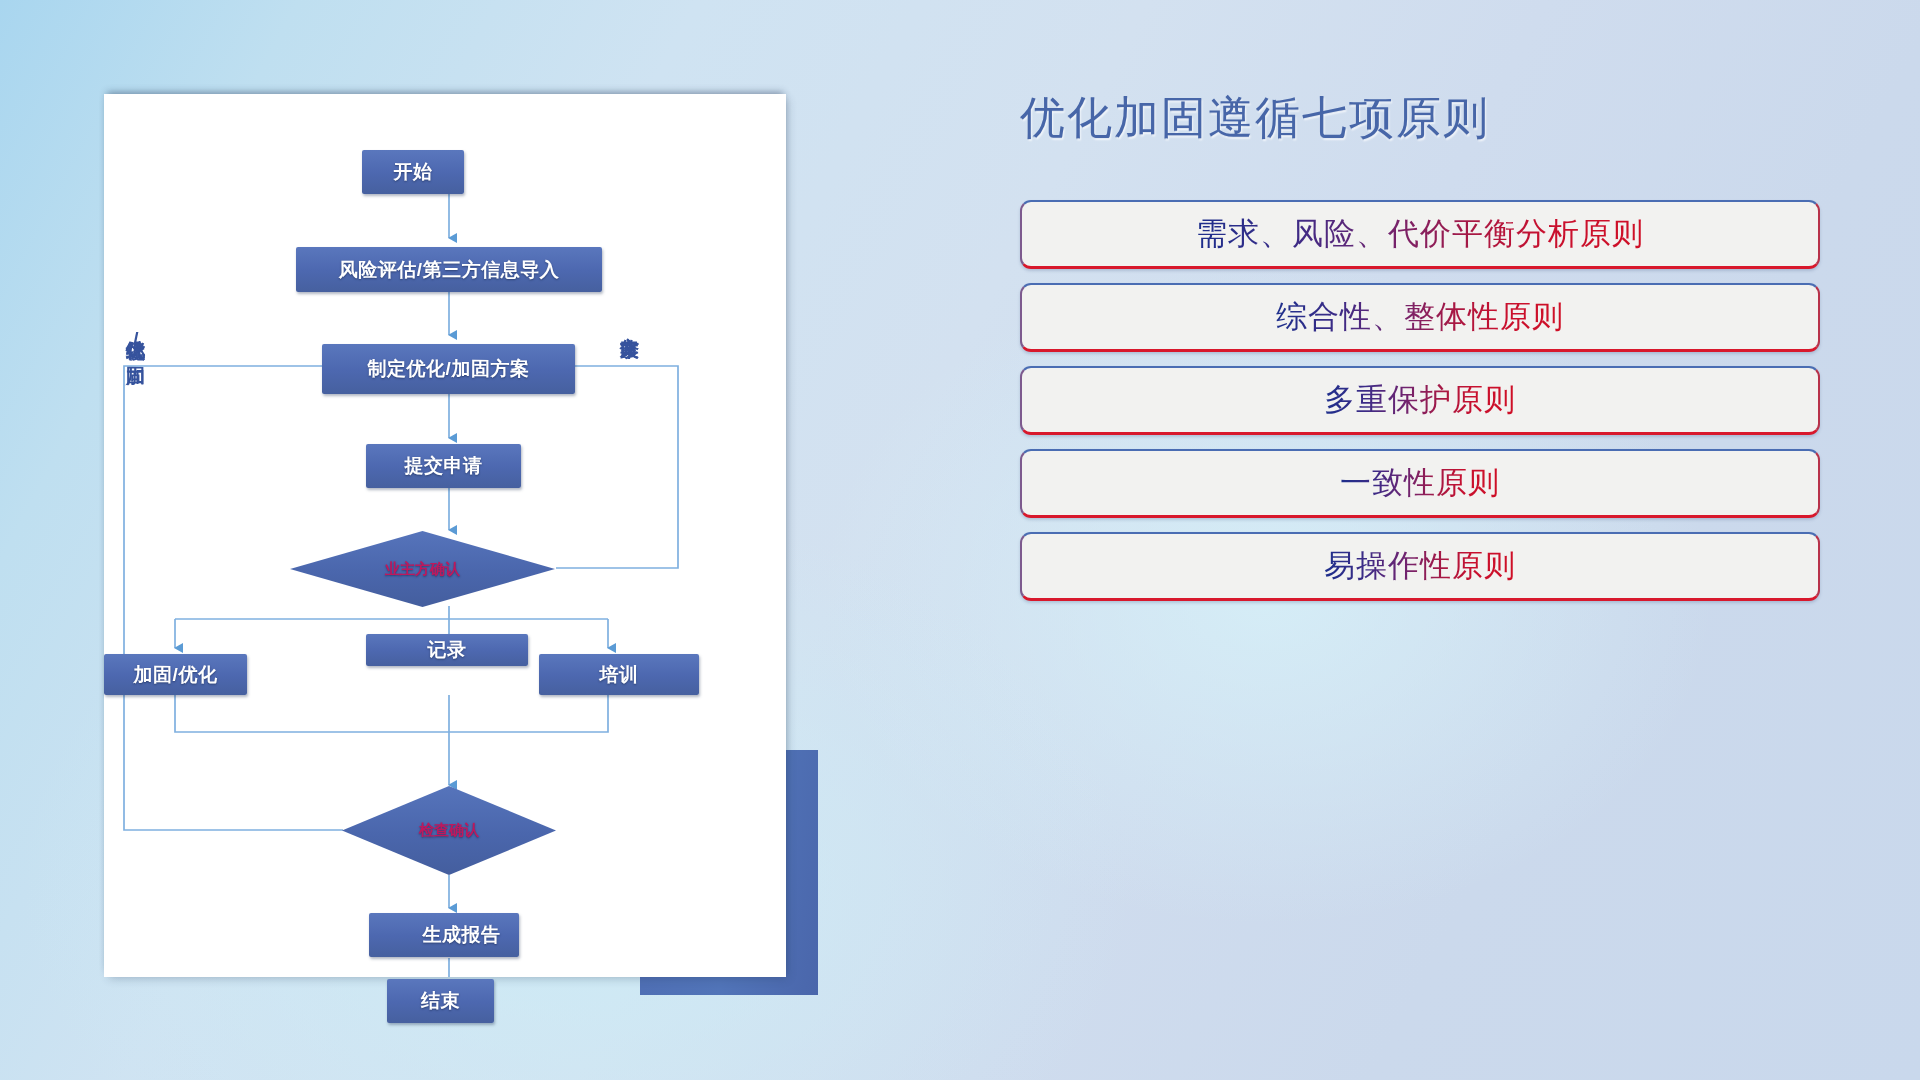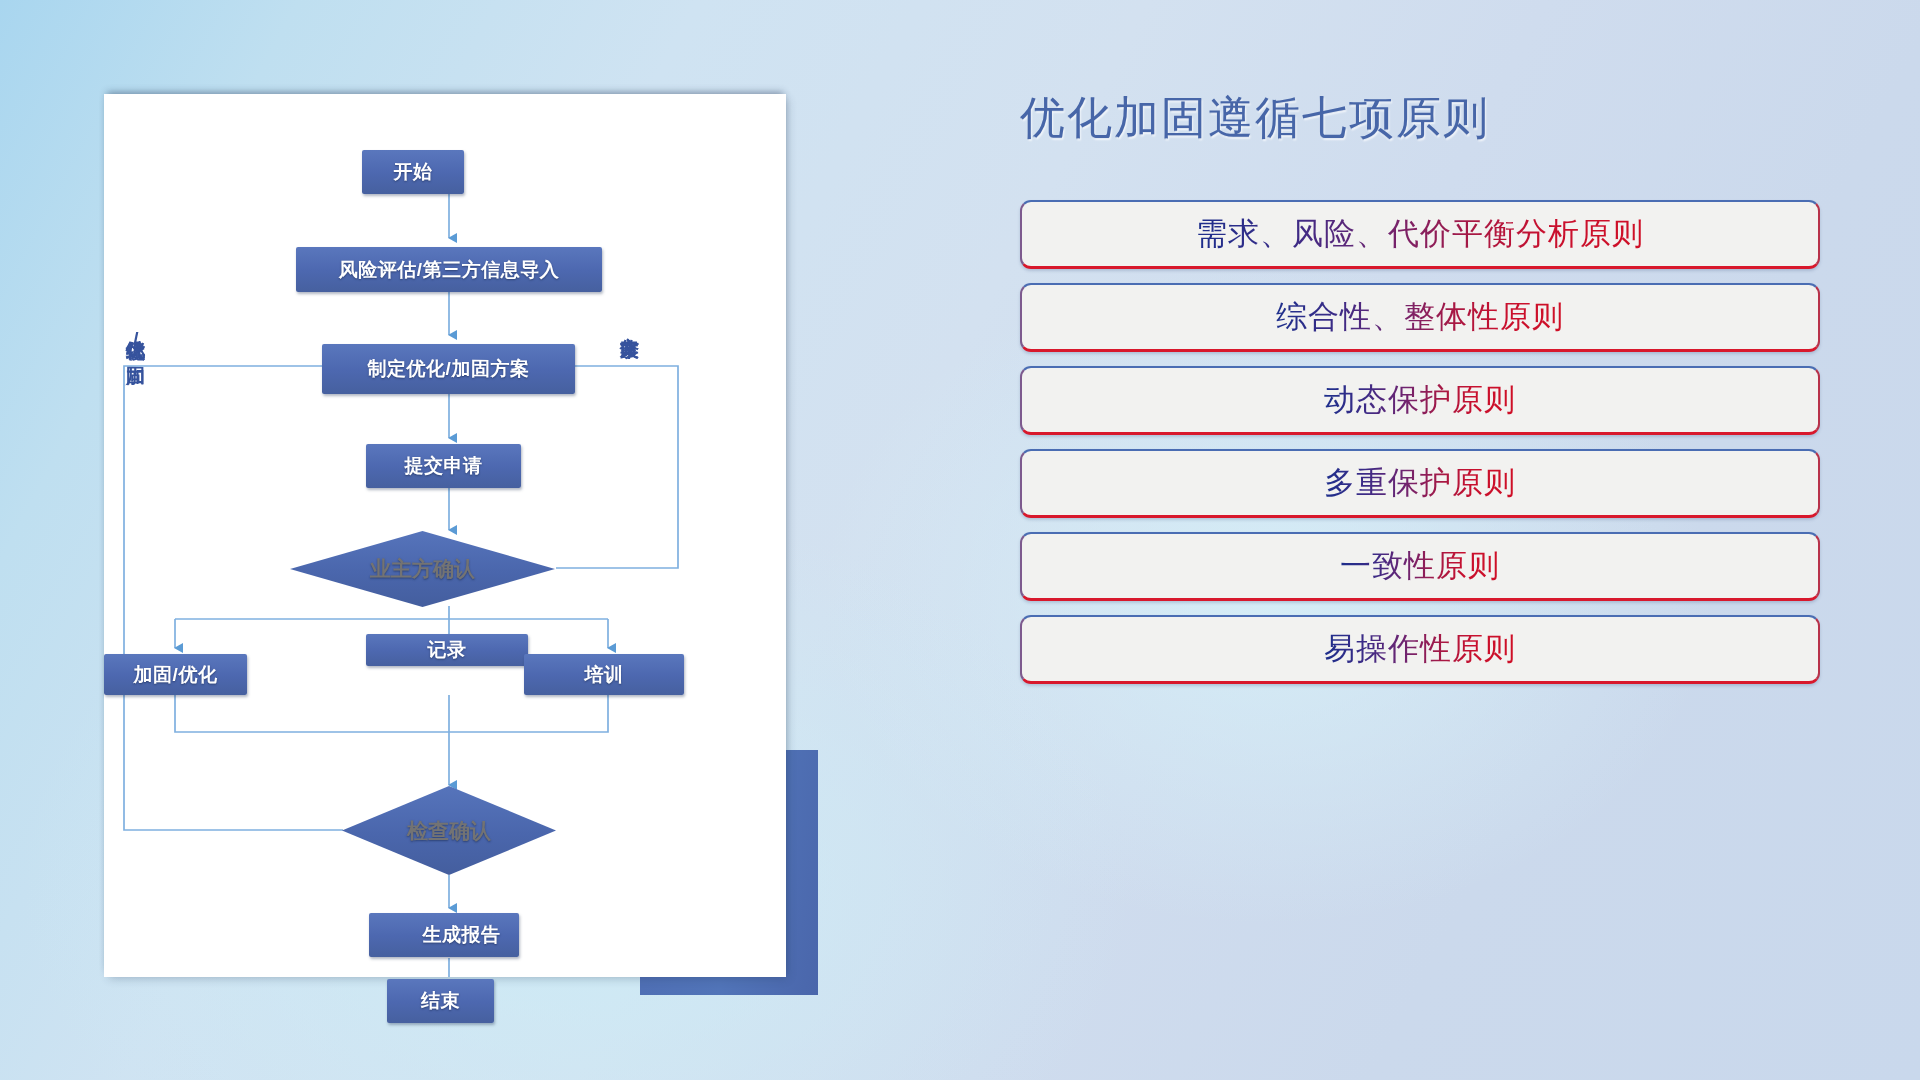--- a/index.html
+++ b/index.html
@@ -71,23 +71,23 @@
     white-space: nowrap;
     z-index: 3;
   }
 
   
   .decision {
     position: absolute;
     display: flex;
     align-items: center;
     justify-content: center;
-    color: #737373;
+    color: #be185d;
     font-weight: bold;
-    font-size: 21px;
+    font-size: 15px;
     text-shadow: 0 1px 2px rgba(20,35,70,0.55);
     white-space: nowrap;
     z-index: 3;
   }
   .decision .dshape {
     position: absolute;
     left: 0; top: 0; width: 100%; height: 100%;
     background: linear-gradient(180deg, #5674bb 0%, #4a66ac 55%, #445e9e 100%);
     clip-path: polygon(50% 0%, 100% 50%, 50% 100%, 0% 50%);
   }
@@ -235,21 +235,21 @@
     </div>
 
     <div class="node" style="left:0px; top:560px; width:143px; height:41px;">
       <span>加固/优化</span>
     </div>
 
     <div class="node" style="left:262px; top:540px; width:162px; height:32px;">
       <span>记录</span>
     </div>
 
-    <div class="node" style="left:420px; top:560px; width:160px; height:41px;">
+    <div class="node" style="left:435px; top:560px; width:160px; height:41px;">
       <span>培训</span>
     </div>
 
     <div class="decision" style="left:238px; top:692px; width:214px; height:89px;">
       <span class="dshape"></span>
       <span class="dlabel">检查确认</span>
     </div>
 
     <div class="node" style="left:265px; top:819px; width:150px; height:44px;padding-left:35px;">
       <span>生成报告</span>
@@ -271,23 +271,20 @@
     <div class="principle-list">
 
       <div class="principle-card">
         <span class="principle-text">需求、风险、代价平衡分析原则</span>
       </div>
 
       <div class="principle-card">
         <span class="principle-text">综合性、整体性原则</span>
       </div>
 
-      <div class="principle-card">
-        <span class="principle-text">动态保护原则</span>
-      </div>
 
       <div class="principle-card">
         <span class="principle-text">多重保护原则</span>
       </div>
 
       <div class="principle-card">
         <span class="principle-text">一致性原则</span>
       </div>
 
 

